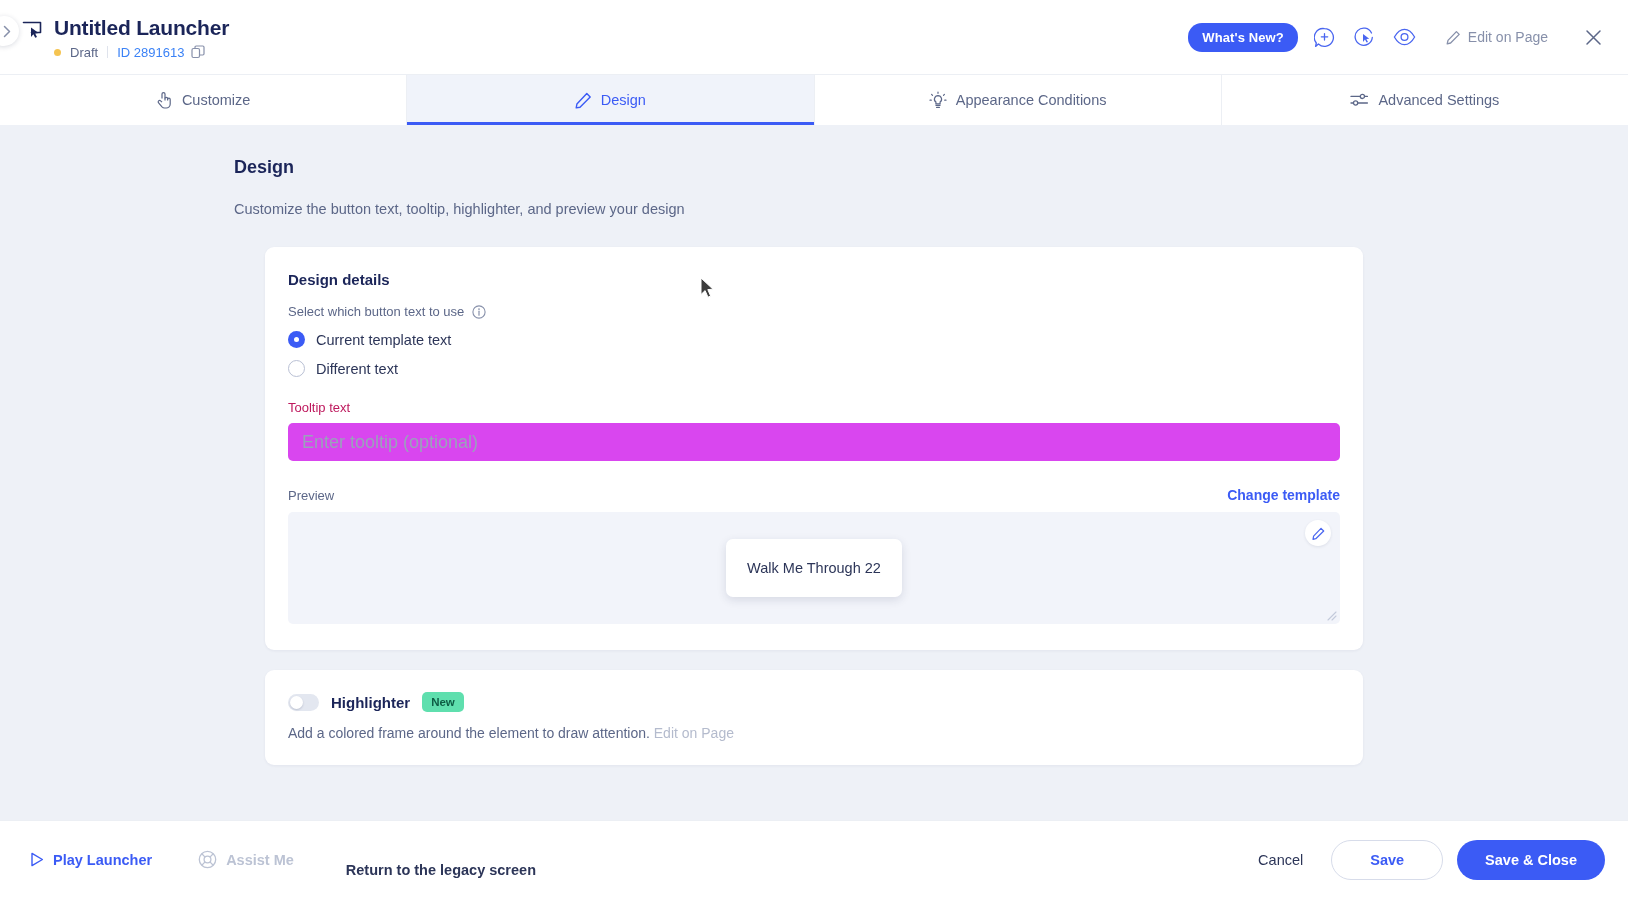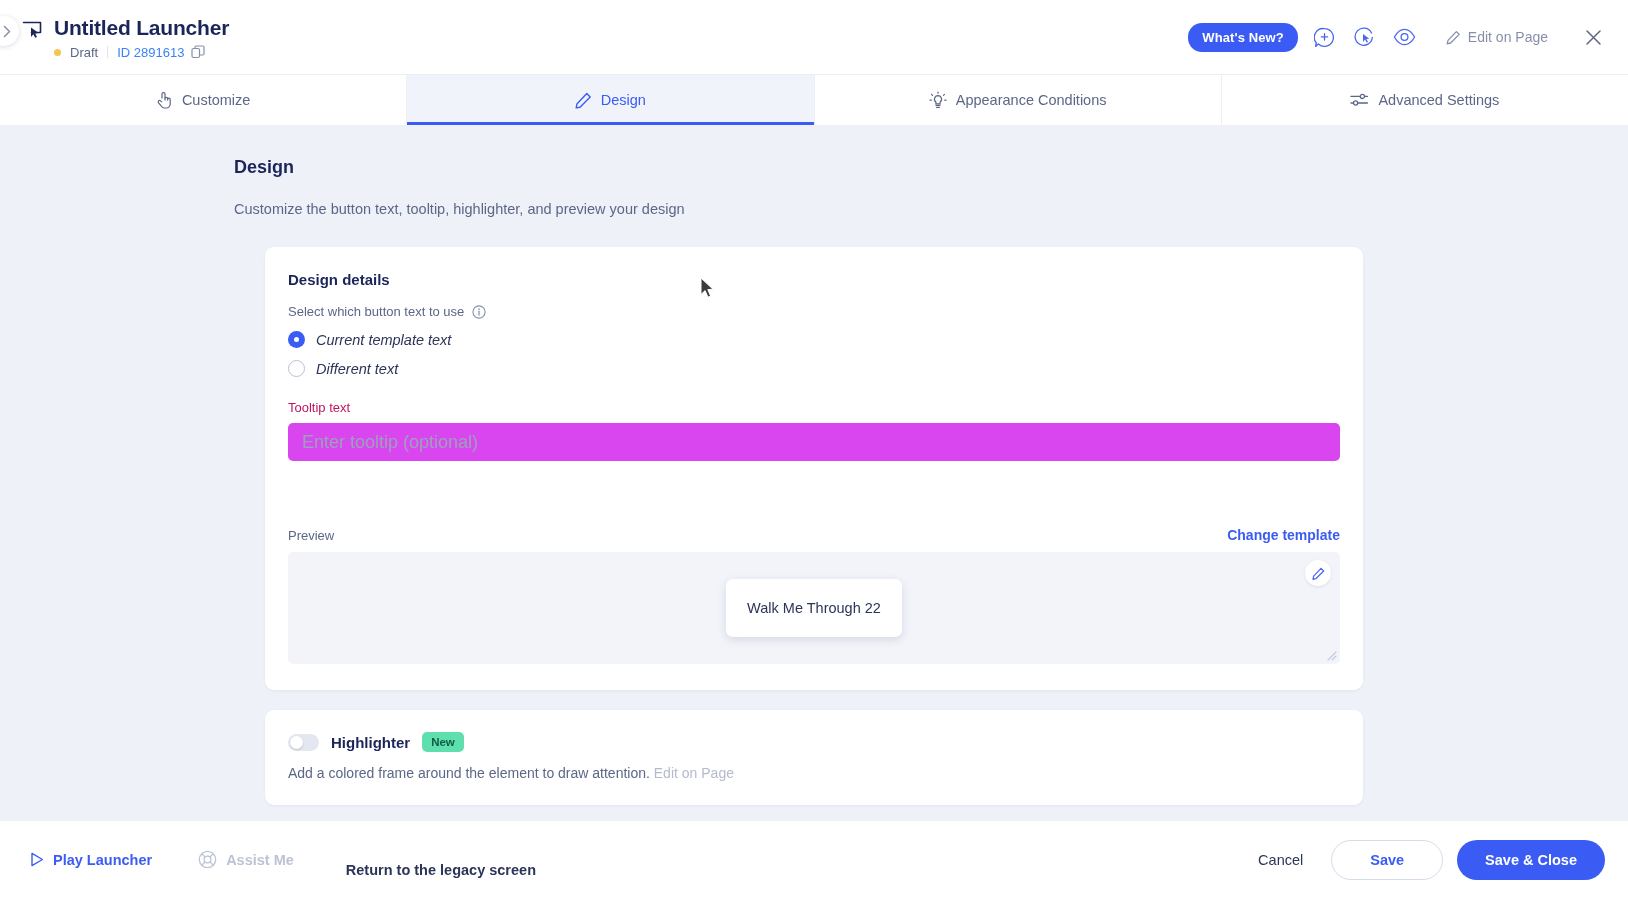--- a/index.html
+++ b/index.html
@@ -83,21 +83,21 @@
 
   .card {
     margin: 30px auto 0; width: 1098px; background: #fff;
     border-radius: 9px; box-shadow: 0 1px 3px rgba(30,41,80,.06);
   }
   .card.design { padding: 24px 23px 26px; }
   .card-title { font-size: 15px; font-weight: bold; color: #1b2559; }
   .field-label { font-size: 13px; color: #5c6788; }
   .label-row { display: flex; align-items: center; gap: 8px; margin-top: 16px; }
 
-  .radio-row { display: flex; align-items: center; gap: 11px; margin-top: 12px; cursor: pointer; font-style: italic; }
+  .radio-row { display: flex; align-items: center; gap: 11px; margin-top: 12px; cursor: pointer; }
   .radio {
     width: 17px; height: 17px; border-radius: 50%; border: 1.6px solid #b9c0d4;
     background: #fff; display: flex; align-items: center; justify-content: center;
     flex: 0 0 17px;
   }
   .radio.checked { border: none; background: #3b5bf5; }
   .radio.checked::after { content: ""; width: 5.5px; height: 5.5px; border-radius: 50%; background: #fff; }
   .radio-label { font-size: 14.5px; color: #2c3558; }
 
   .tooltip-label { font-size: 13px; color: #be185d; margin-top: 23px; }
@@ -107,21 +107,21 @@
     font-size: 18px; color: #2c3558; font-family: "Liberation Sans", sans-serif;
   }
   .tooltip-input::placeholder { color: #9aa2bb; }
 
   .preview-head {
     display: flex; align-items: baseline; justify-content: space-between;
     margin-top: 26px;
   }
   .preview-label { font-size: 13px; color: #5c6788; }
   .change-template {
-    font-size: 14px; color: #3b5bf5; font-weight: bold; cursor: pointer; margin-top: 40px;
+    font-size: 14px; color: #3b5bf5; font-weight: bold; cursor: pointer;
   }
   .preview-box {
     margin-top: 9px; position: relative; height: 112px;
     background: #f2f4fa; border-radius: 5px;
     display: flex; align-items: center; justify-content: center;
   }
   .preview-pencil {
     position: absolute; top: 8px; right: 9px;
     width: 26px; height: 26px; border-radius: 50%; background: #fff;
     display: flex; align-items: center; justify-content: center; cursor: pointer;

